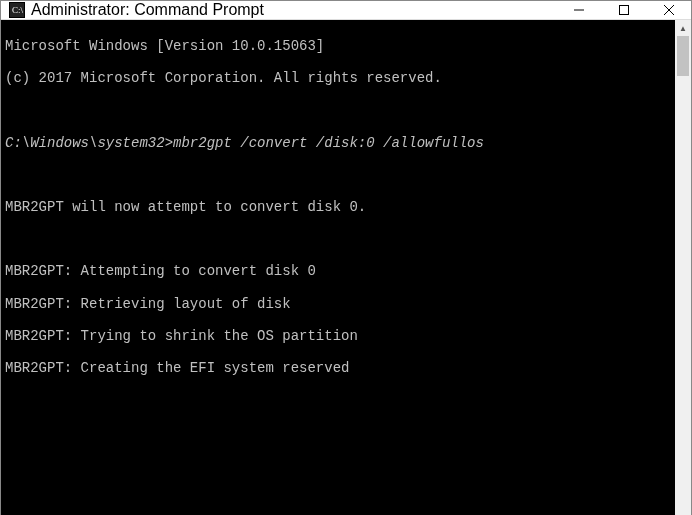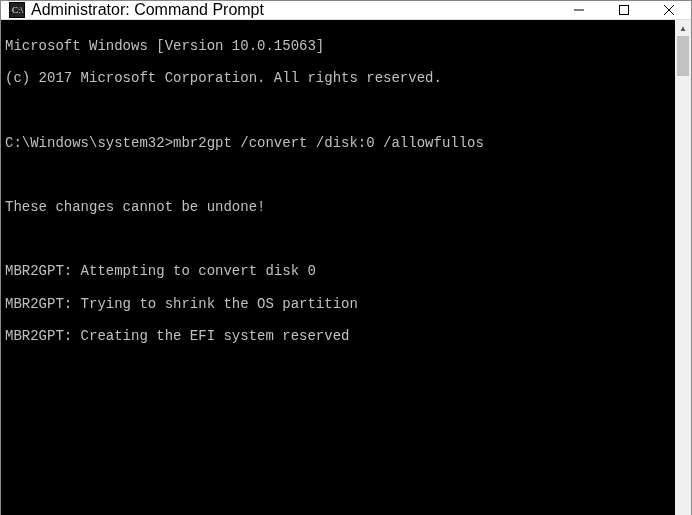--- a/index.html
+++ b/index.html
@@ -93,21 +93,21 @@
     }
     .scroll-thumb {
       position: absolute;
       top: 0;
       left: 2px;
       right: 2px;
       height: 40px;
       background: #c2c2c2;
     }
     .line { display: block; }
-    .prompt-line { display: block; }
+    .prompt-line { display: block; font-style: italic; }
     .cmd-input {
       color: #c0c0c0;
     }
   </style>
 </head>
 <body>
 
 <div class="window">
   <div class="titlebar">
     <span class="title-icon">
@@ -137,23 +137,24 @@
       </div>
     </div>
   </div>
   <div class="console-wrap">
     <div class="console">
 <span class="line">Microsoft Windows [Version 10.0.15063]</span>
 <span class="line">(c) 2017 Microsoft Corporation. All rights reserved.</span>
 <span class="line"> </span>
 <span class="prompt-line"><span>C:\Windows\system32&gt;</span><span class="cmd-input">mbr2gpt /convert /disk:0 /allowfullos</span></span>
 <span class="line"> </span>
-<span class="line">These changes cannot be undone!</span>
+<span class="line">MBR2GPT will now attempt to convert disk 0.</span>
 <span class="line"> </span>
 <span class="line">MBR2GPT: Attempting to convert disk 0</span>
+<span class="line">MBR2GPT: Retrieving layout of disk</span>
 <span class="line">MBR2GPT: Trying to shrink the OS partition</span>
 <span class="line">MBR2GPT: Creating the EFI system reserved</span>
 
 
 
 
 
 
 
 

